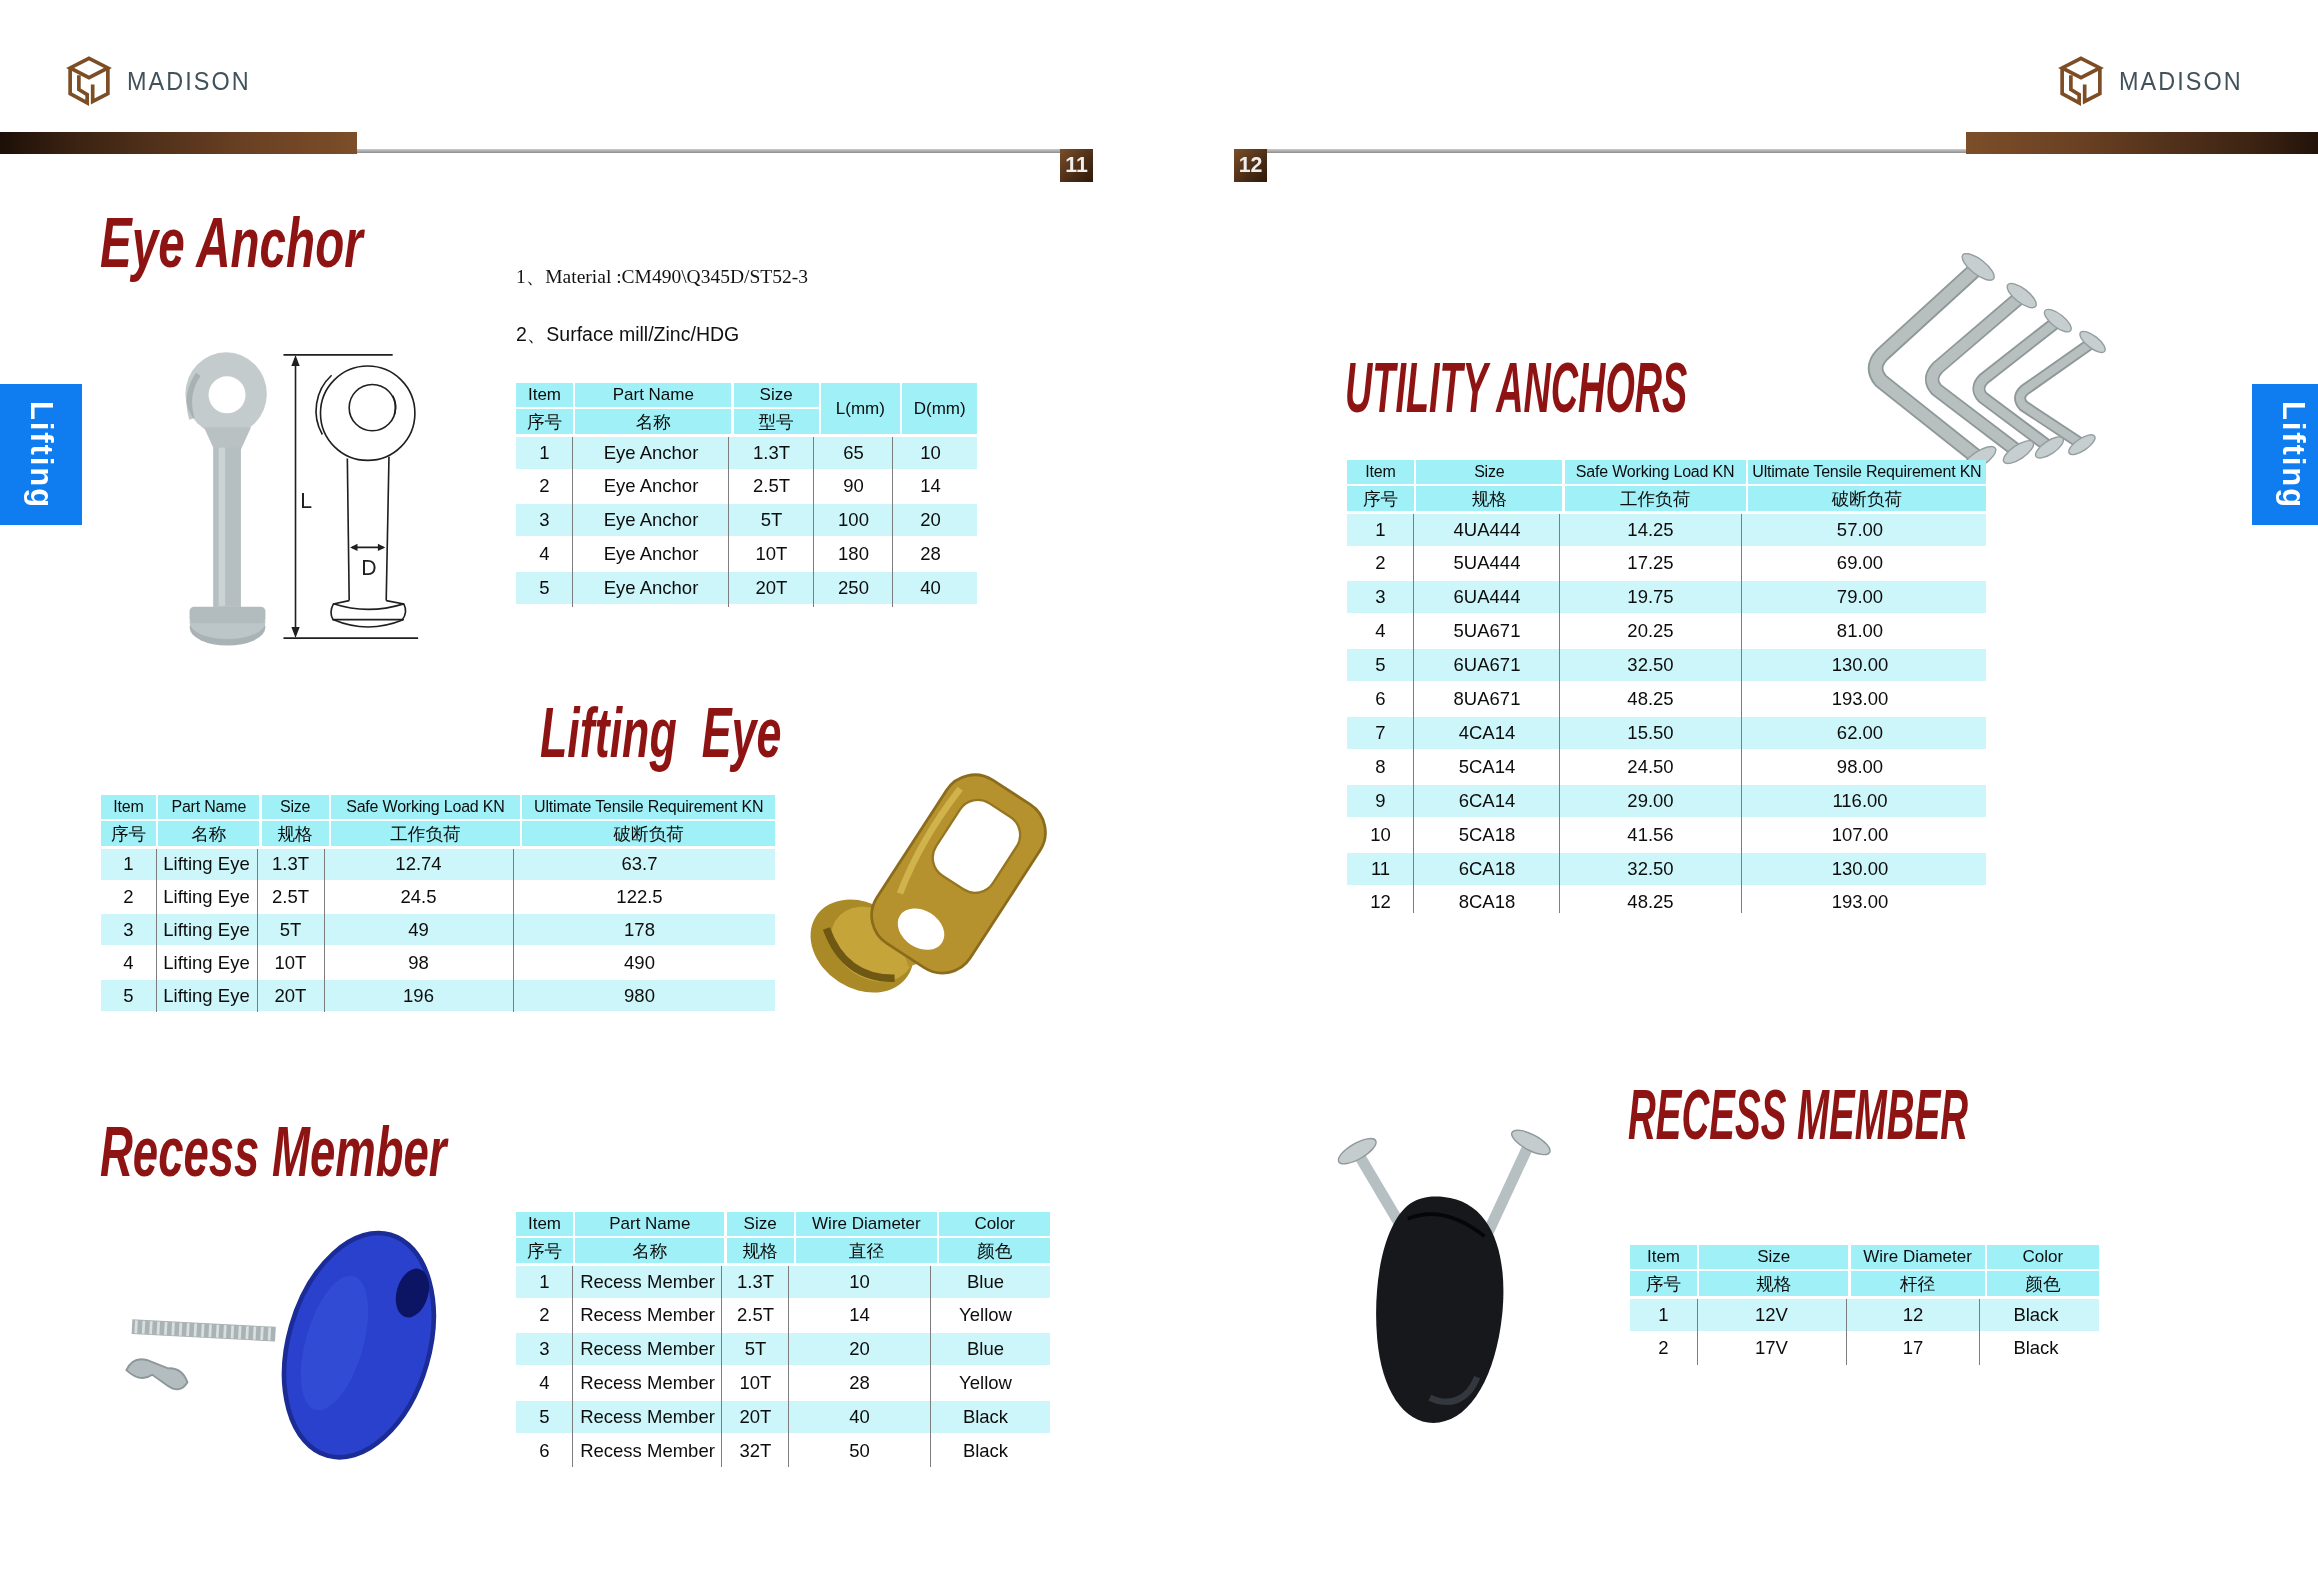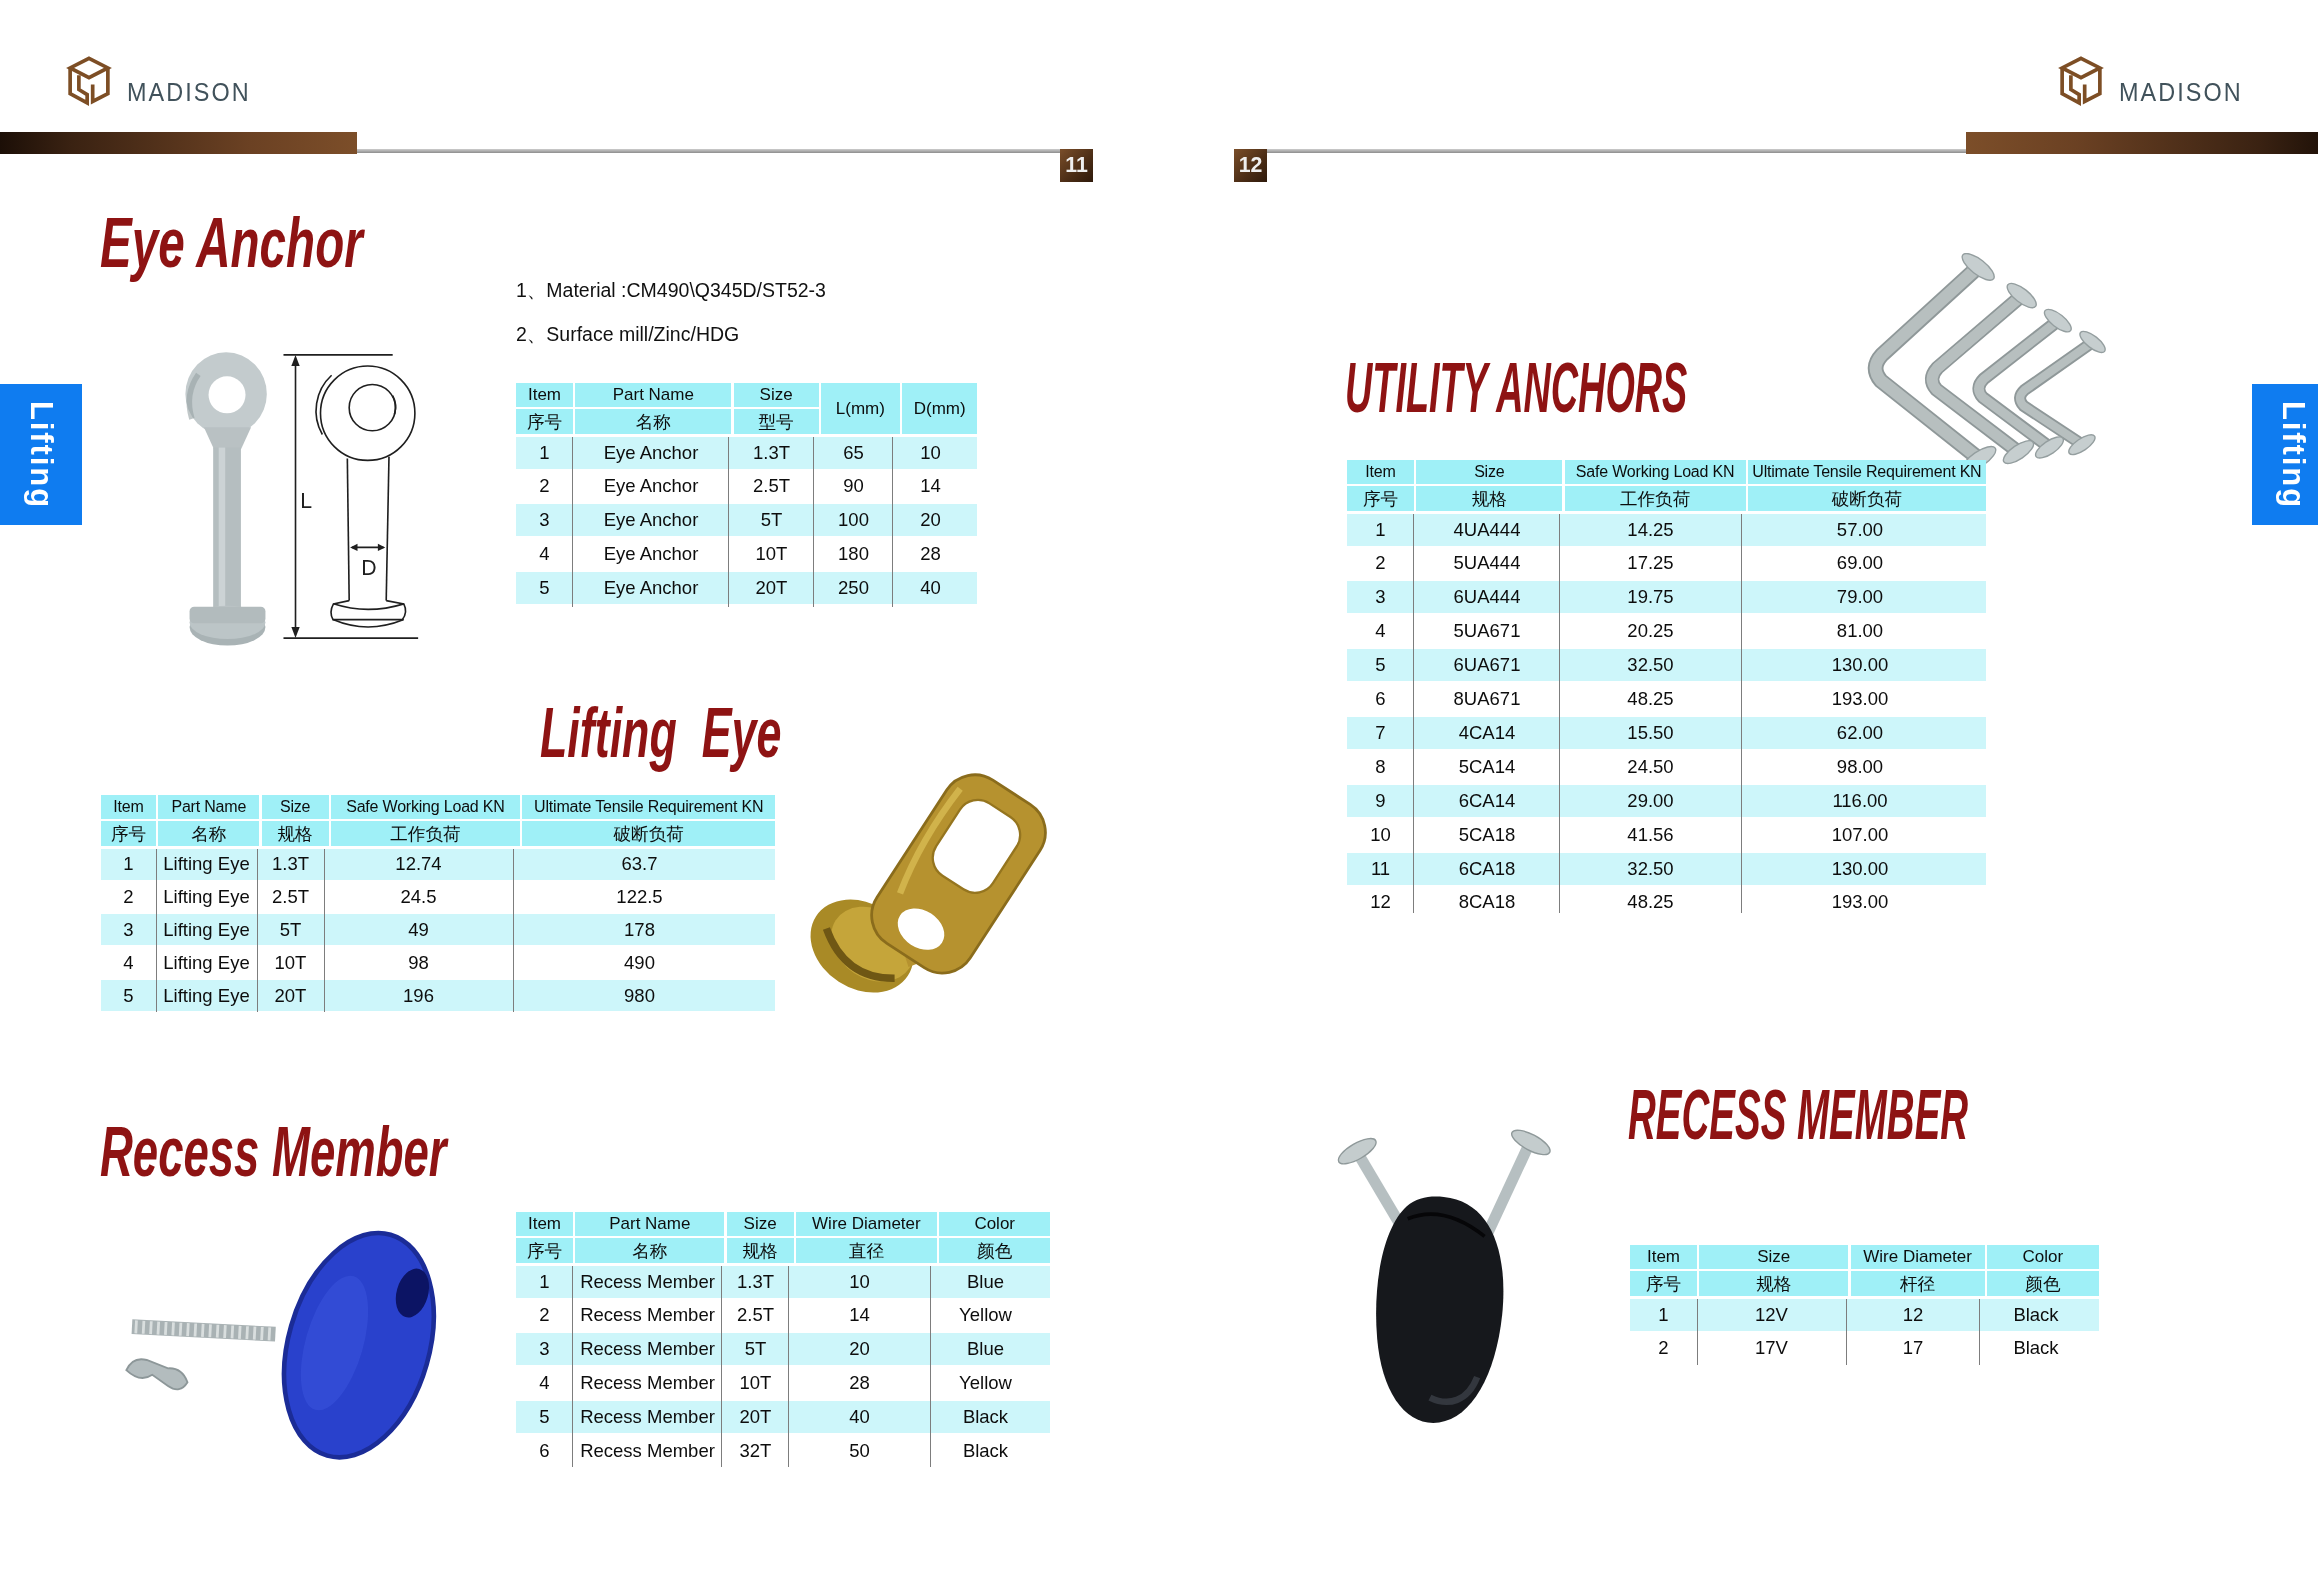--- a/index.html
+++ b/index.html
@@ -8,21 +8,21 @@
   .abs{position:absolute;}
   
   .bar-left{left:0;top:132px;width:357px;height:22px;
     background:linear-gradient(90deg,#1c0f07 0%,#3a2212 20%,#6b4123 70%,#7c4e29 100%);}
   .bar-right{left:1966px;top:132px;width:367px;height:22px;
     background:linear-gradient(270deg,#1c0f07 0%,#3a2212 20%,#6b4123 70%,#7c4e29 100%);}
   .rule{height:3.7px;top:149px;background:linear-gradient(180deg,#cdcdcd,#8d8d8d);}
   .badge{top:149px;width:33px;height:33px;display:flex;align-items:center;justify-content:center;
     background:linear-gradient(135deg,#7a4e2a,#4a2c15 60%,#2f1a0b);
     color:#efefef;font-size:21.3px;font-weight:bold;}
-  .logo{top:55px;height:53px;display:flex;align-items:flex-end;}
+  .logo{top:55px;height:53px;display:flex;align-items:center;}
   .logo svg{width:46px;height:53px;}
   .wordmark{margin-left:15px;font-size:26px;letter-spacing:2.3px;color:#41525b;
     transform:scaleX(0.9);transform-origin:left center;white-space:pre;}
   
   .tab{width:82px;height:141px;background:#0f7cf0;display:flex;align-items:center;justify-content:center;}
   .tab span{writing-mode:vertical-rl;color:#ffffff;font-weight:bold;font-size:31px;letter-spacing:1.9px;}
   
   .title{color:#8e1313;font-style:italic;font-weight:bold;line-height:1;
     white-space:pre;transform-origin:left top;}
   .note{font-size:19.5px;color:#111;white-space:pre;}
@@ -74,21 +74,21 @@
 
 <div class="abs tab" style="left:0;top:384px;">
   <span>Lifting</span>
 </div>
 <div class="abs tab" style="left:2252px;top:384px;">
   <span>Lifting</span>
 </div>
 
 <div class="abs title" style="left:100px;top:208px;font-size:70px;transform:scaleX(0.68);">Eye Anchor</div>
 
-<div class="abs note" style="left:516px;top:277px;">1、Material :CM490\Q345D/ST52-3</div>
+<div class="abs note" style="left:516px;top:263px;font-family:Liberation Serif, serif;">1、Material :CM490\Q345D/ST52-3</div>
 <div class="abs note" style="left:516px;top:321px;">2、Surface mill/Zinc/HDG</div>
 
 <div class="abs" style="left:178px;top:349px;width:99px;height:310px;">
   <svg viewBox="0 0 214 668" width="99" height="310">
     <ellipse cx="104" cy="96" rx="88" ry="90" fill="#c3cbcd"></ellipse>
     <path d="M30,150 Q14,96 44,54" stroke="#96a1a3" stroke-width="12" fill="none" opacity="0.6"></path>
     <circle cx="106" cy="98" r="40" fill="#ffffff"></circle>
     <path d="M56,168 L158,168 L136,216 L78,216 Z" fill="#b9c1c3"></path>
     <rect x="76" y="212" width="60" height="350" fill="#b5bec0"></rect>
     <rect x="88" y="212" width="14" height="350" fill="#ccd3d5"></rect>

